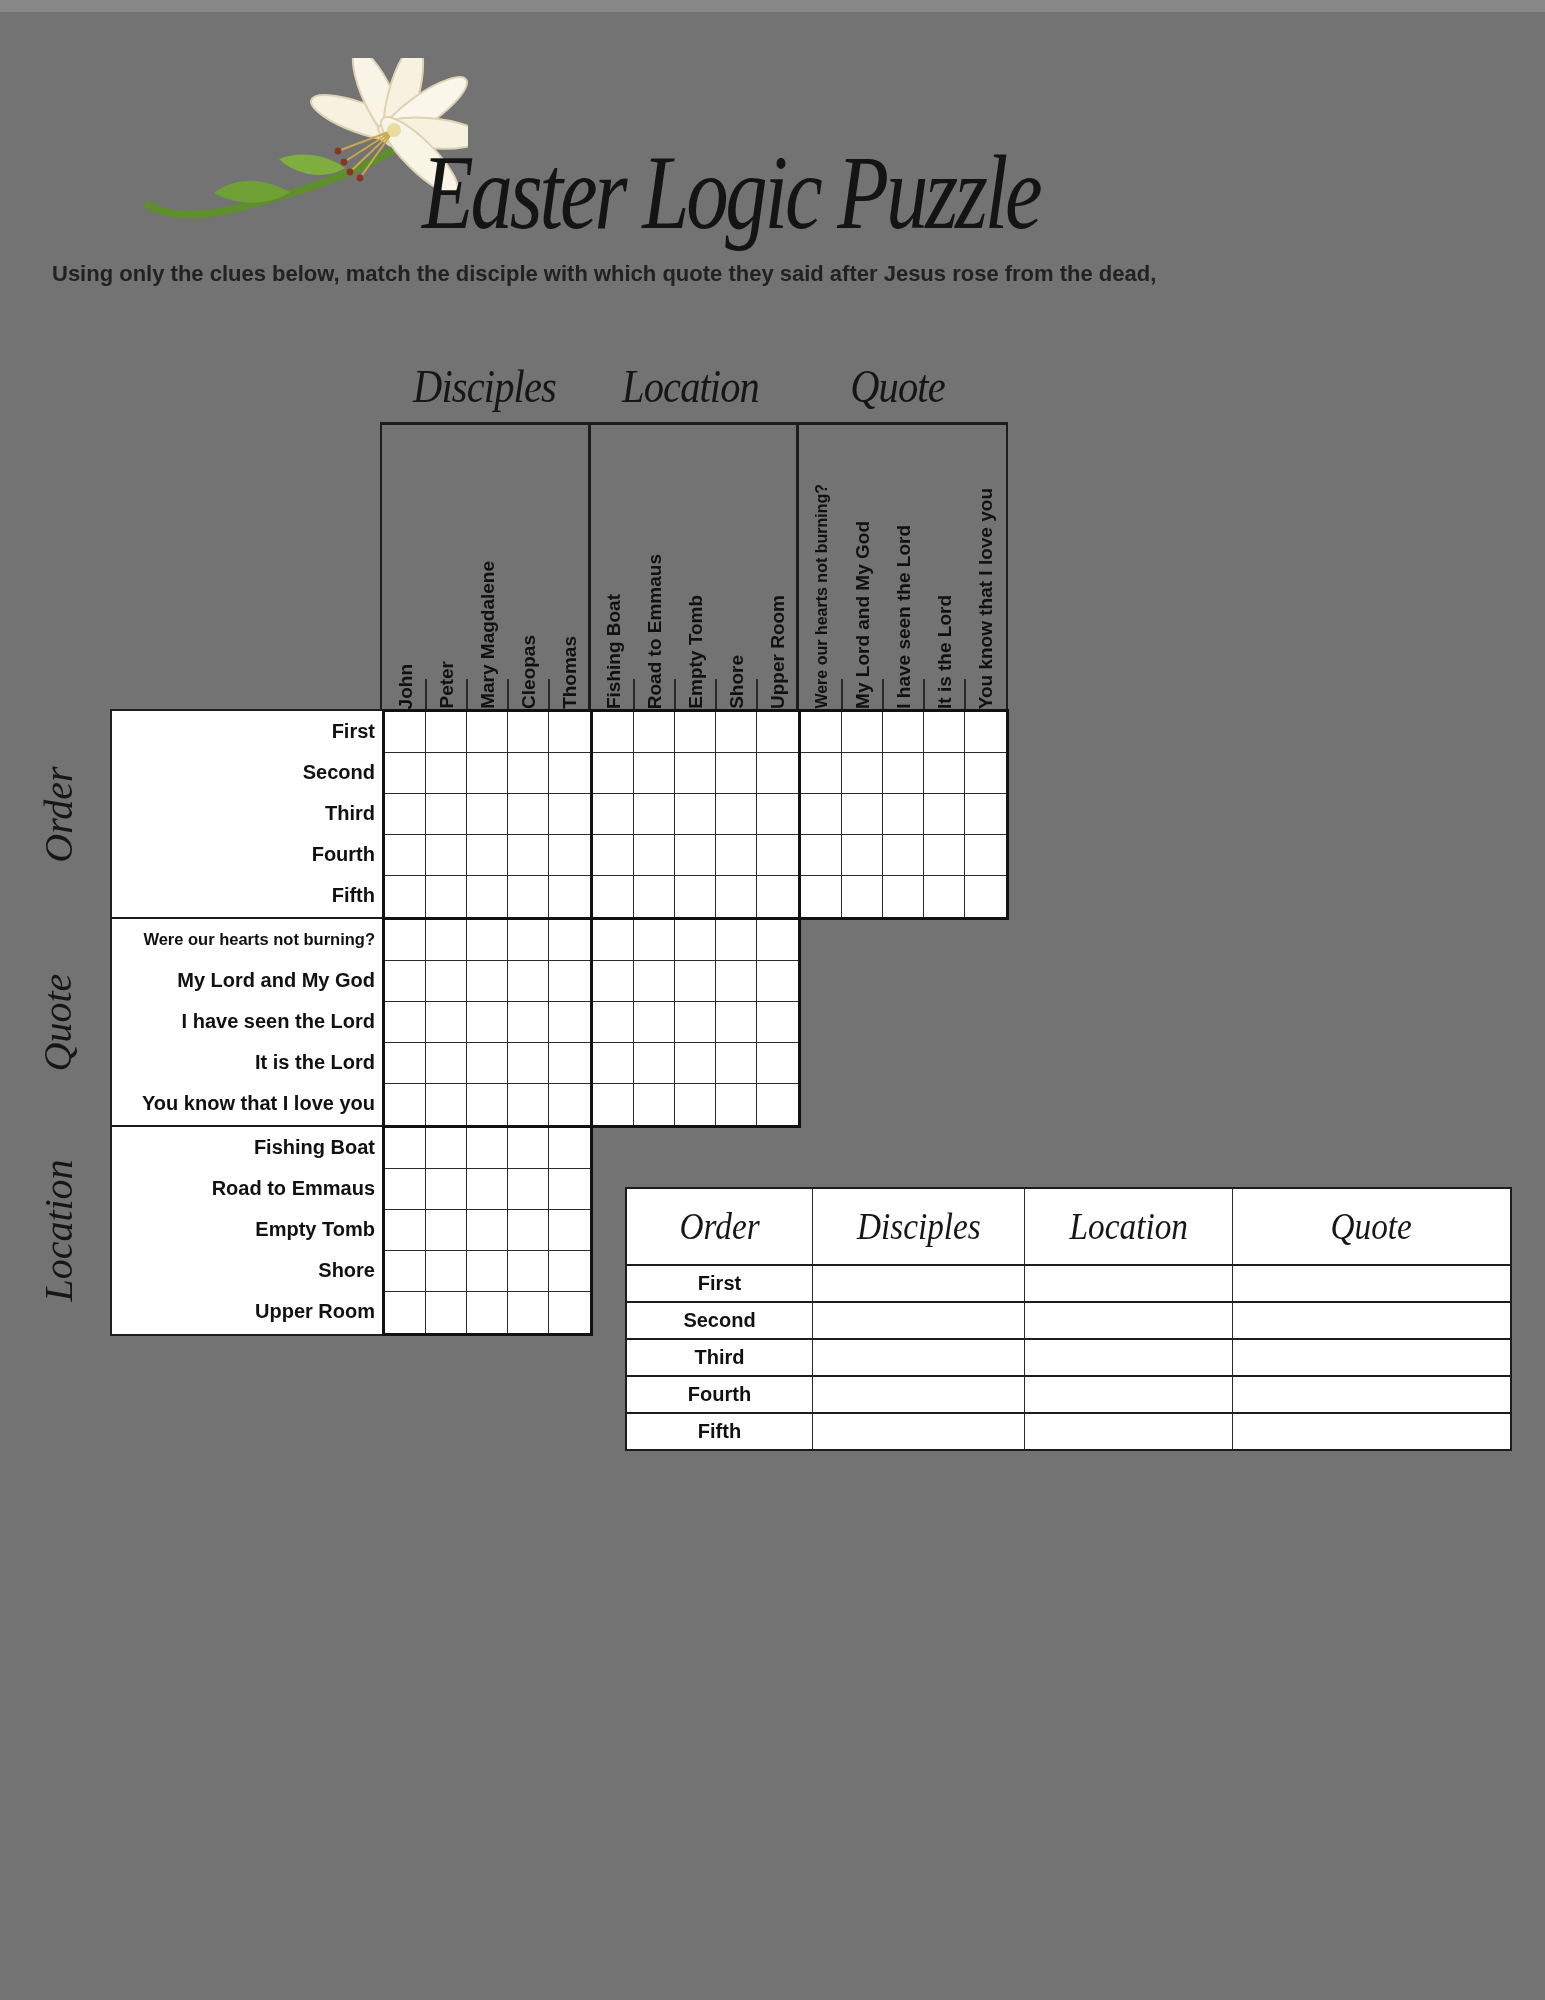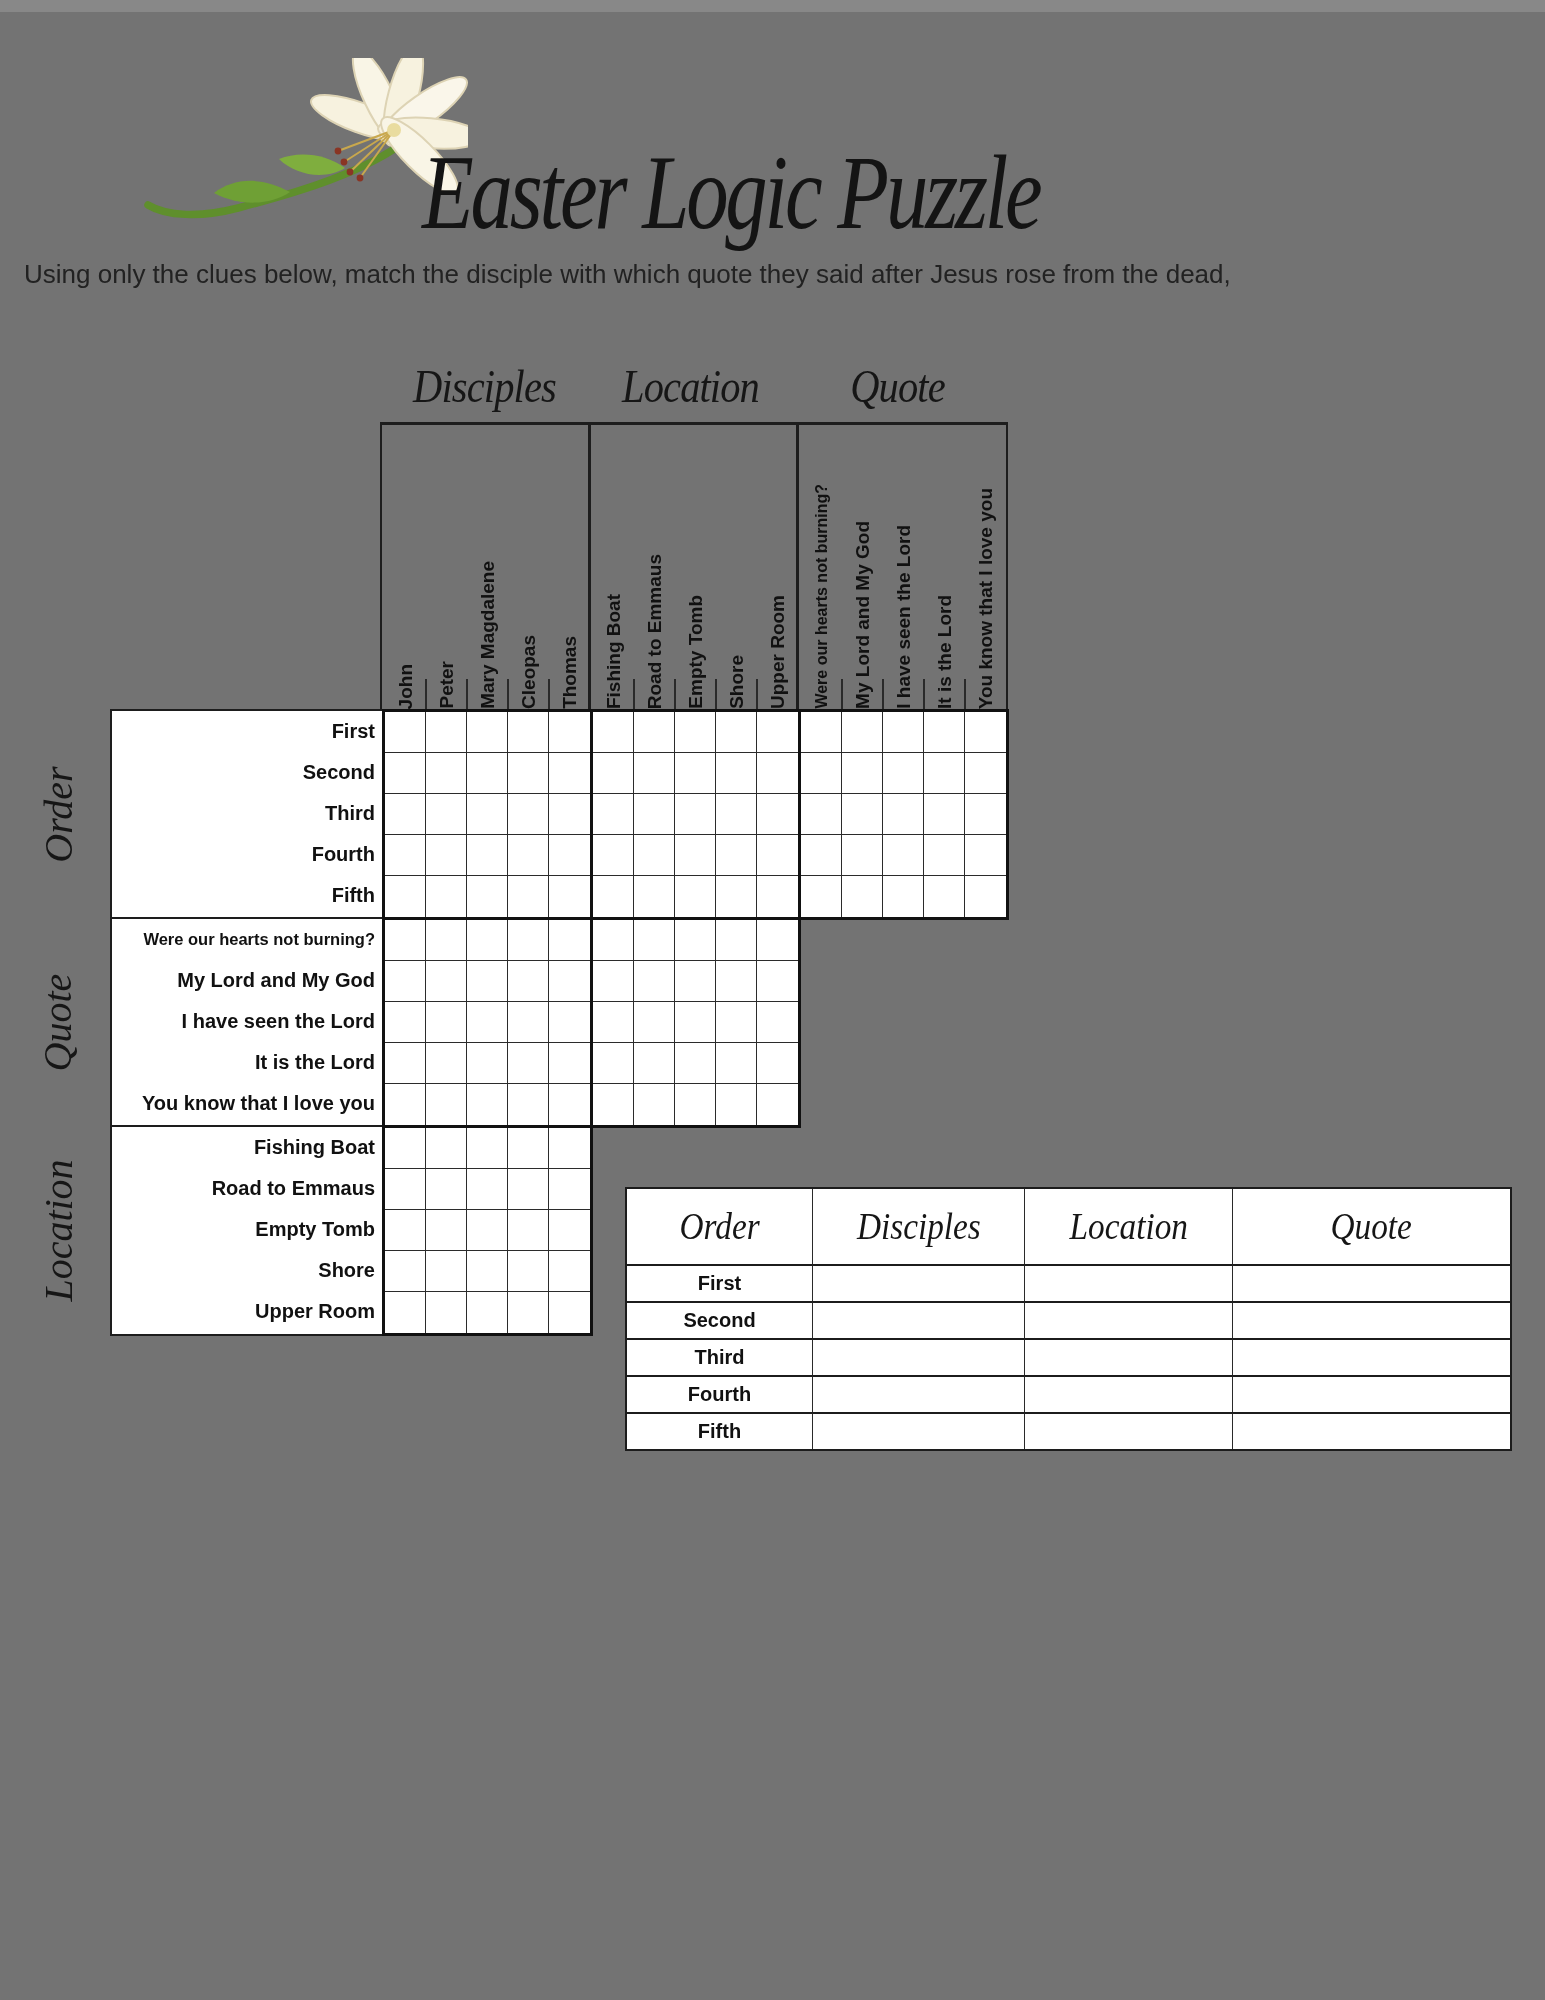--- a/index.html
+++ b/index.html
@@ -11,22 +11,22 @@
   .abs{position:absolute;}
   
   .title{
     position:absolute;left:422px;top:52px;
     font-family:"Liberation Serif",serif;font-style:italic;font-weight:400;
     font-size:106px;line-height:1.1;letter-spacing:-4px;color:#141414;
     transform:scaleX(0.80);transform-origin:left top;white-space:nowrap;
   }
   
   .instructions{
-    position:absolute;left:24px;top:240px;width:1470px;
-    font-size:26px;line-height:44px;color:#222;
+    position:absolute;left:52px;top:240px;width:1470px;
+    font-size:22px;line-height:44px;color:#222;font-weight:bold;
   }
   
   .group-label{
     position:absolute;top:348px;height:60px;
     font-family:"Liberation Serif",serif;font-style:italic;font-size:46px;
     color:#161616;text-align:center;letter-spacing:-1px;
     transform:scaleX(0.88);transform-origin:center;white-space:nowrap;
   }
   .header-topline{position:absolute;left:380px;top:410px;width:628px;height:3px;background:#1d1d1d;}
   .header-frame{

